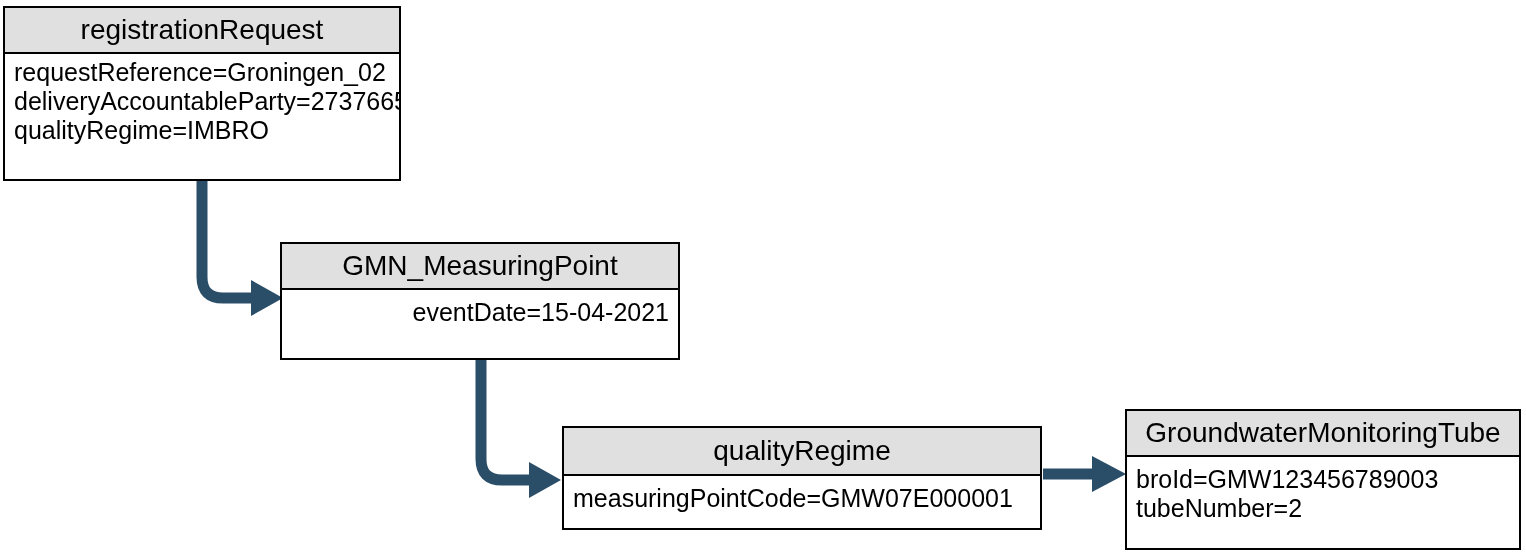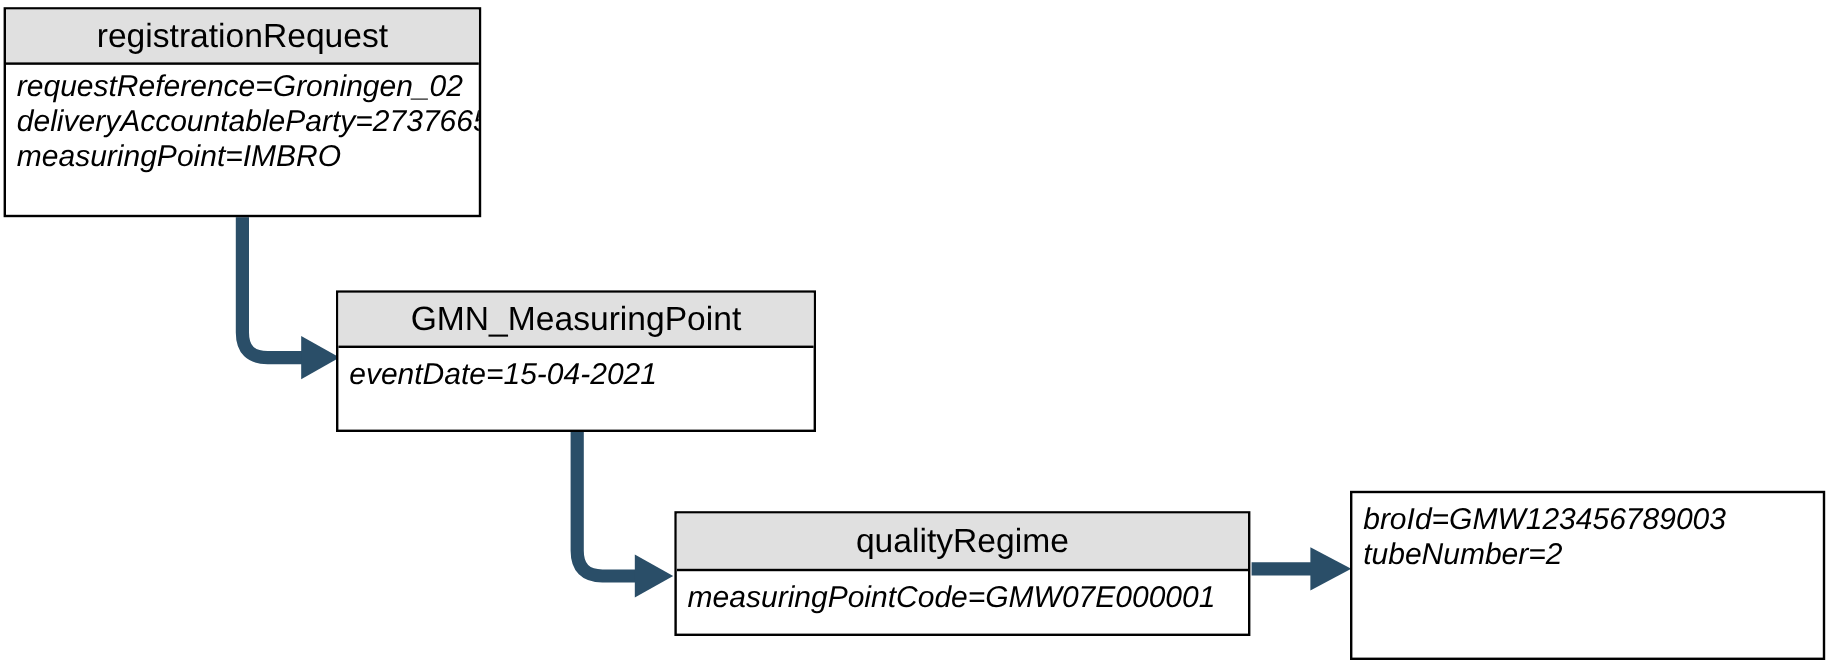--- a/index.html
+++ b/index.html
@@ -55,26 +55,25 @@
   .node-body {
     box-sizing: border-box;
     padding: 8px 9px 0 9px;
     font-size: 25px;
     line-height: 29px;
     color: #000000;
     overflow: hidden;
   }
   .node-line {
     white-space: nowrap;
-    font-style: italic;
   }
   
   .node-registration-request        { left: 3px;    top: 6px;   width: 398px; height: 175px; }
   .node-registration-request .node-body { padding-top: 4px; }
-  .node-gmn-measuring-point         { left: 280px;  top: 242px; width: 400px; height: 118px; }
+  .node-gmn-measuring-point         { left: 280px;  top: 242px; width: 400px; height: 118px; text-align: right; }
   .node-measuring-point             { left: 562px;  top: 426px; width: 480px; height: 104px; }
   .node-measuring-point .node-header { height: 48px; }
   .node-groundwater-monitoring-tube { left: 1125px; top: 409px; width: 396px; height: 141px; }
 </style>
 </head>
 <body>
 
 <div class="canvas">
 
   <svg class="arrows" viewBox="0 0 1526 556" xmlns="http://www.w3.org/2000/svg">
@@ -90,38 +89,39 @@
       <path class="arrow-line" d="M 1043 474 H 1094"></path>
       <polygon class="arrow-head" points="1092,456 1126,474 1092,492"></polygon>
     </g>
   </svg>
 
   <div class="node node-registration-request">
     <div class="node-header">registrationRequest</div>
     <div class="node-body">
       <div class="node-line">requestReference=Groningen_02</div>
       <div class="node-line">deliveryAccountableParty=27376655</div>
-      <div class="node-line">measuringPoint=IMBRO</div>
+      <div class="node-line">qualityRegime=IMBRO</div>
     </div>
   </div>
 
   <div class="node node-gmn-measuring-point">
     <div class="node-header">GMN_MeasuringPoint</div>
     <div class="node-body">
       <div class="node-line">eventDate=15-04-2021</div>
     </div>
   </div>
 
   <div class="node node-measuring-point">
     <div class="node-header">qualityRegime</div>
     <div class="node-body">
       <div class="node-line">measuringPointCode=GMW07E000001</div>
     </div>
   </div>
 
   <div class="node node-groundwater-monitoring-tube">
+    <div class="node-header">GroundwaterMonitoringTube</div>
     <div class="node-body">
       <div class="node-line">broId=GMW123456789003</div>
       <div class="node-line">tubeNumber=2</div>
     </div>
   </div>
 
 </div>
 
 </body></html>

